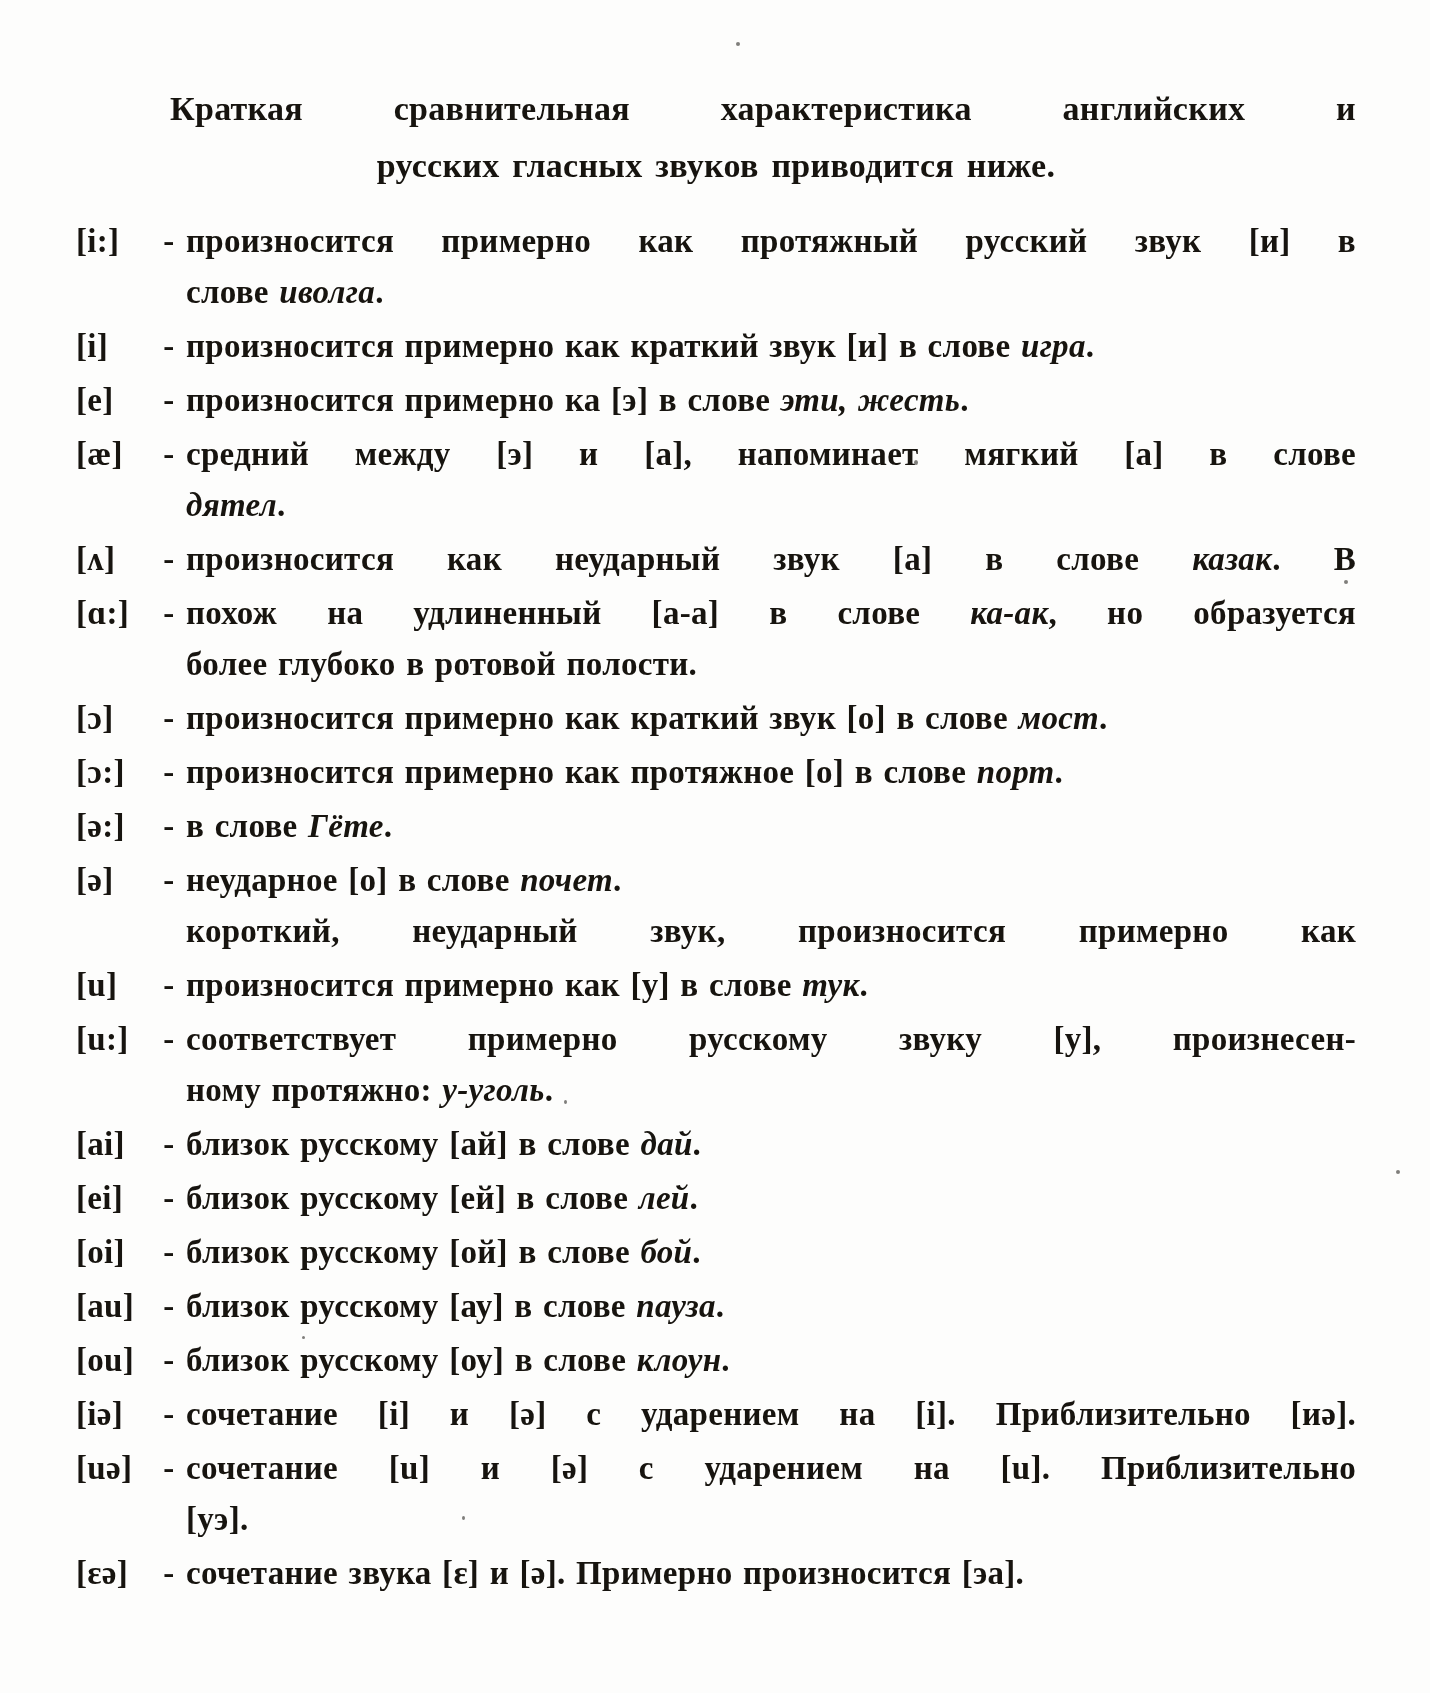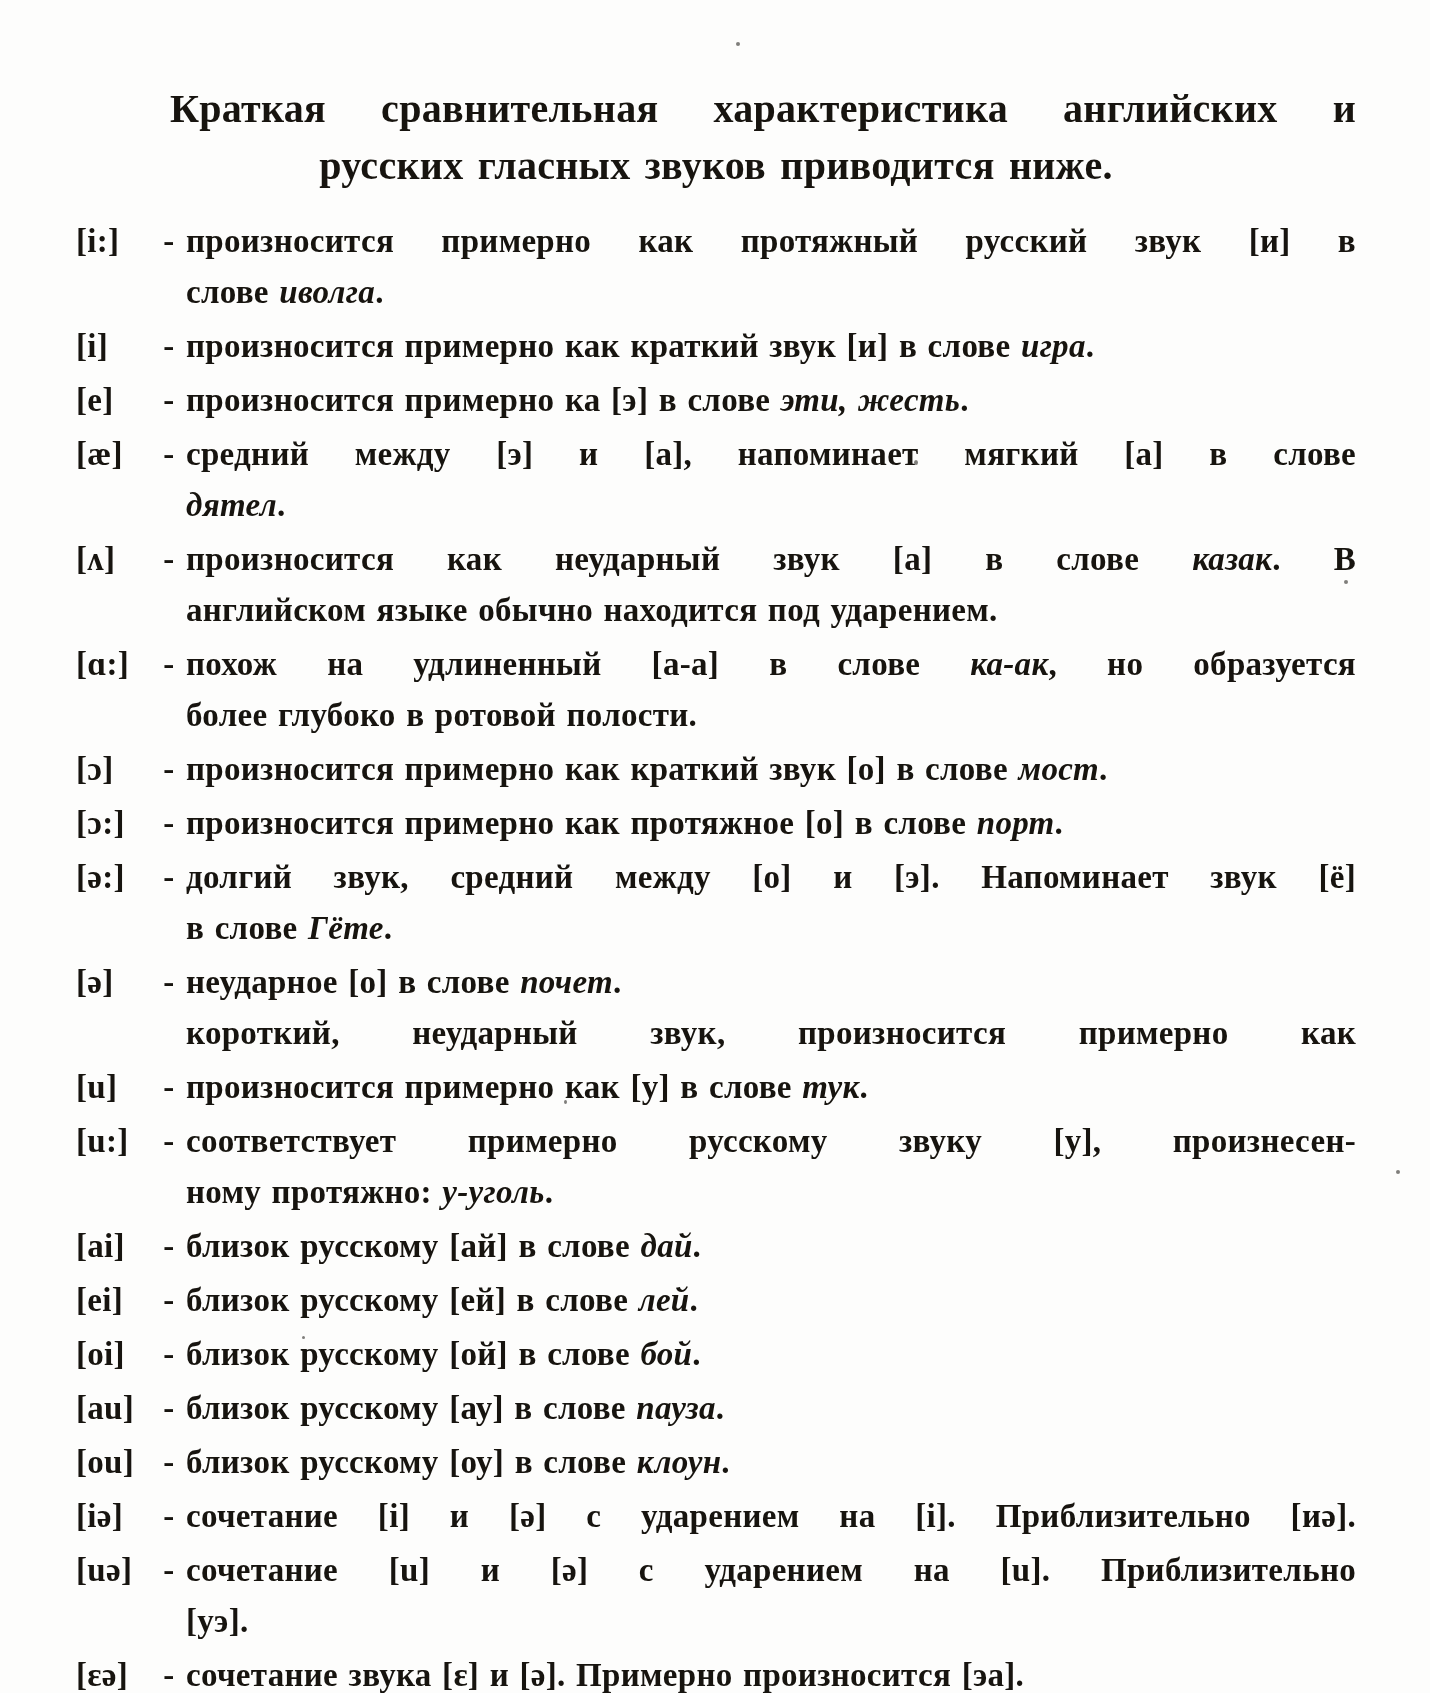--- a/index.html
+++ b/index.html
@@ -14,21 +14,21 @@
     box-sizing: border-box;
     background: #fdfdfc;
     color: #17140f;
     font-family: "Liberation Serif", "DejaVu Serif", serif;
     font-weight: 700;
     padding: 80px 74px 0 76px;
     overflow: hidden;
   }
   
   .intro {
-    font-size: 40px;
+    font-size: 34px;
     line-height: 57px;
     margin-bottom: 22px;
     letter-spacing: 0.3px;
   }
   .intro .l1 {
     margin-left: 94px;
     text-align: justify;
     text-align-last: justify;
   }
   .intro .l2 {
@@ -107,21 +107,20 @@
         <div class="txt">
           <div class="line just"><span class="rm">средний между [э] и [а], напоминает мягкий [а] в слове</span></div>
           <div class="line"><span class="it">дятел</span><span class="rm">.</span></div>
         </div>
       </div>
       <div class="entry">
         <div class="sym">[ʌ]</div>
         <div class="dash">-</div>
         <div class="txt">
           <div class="line just"><span class="rm">произносится как неударный звук [а] в слове </span><span class="it">казак</span><span class="rm">. В</span></div>
-          <div class="line"><span class="rm">английском языке обычно находится под ударением.</span></div>
         </div>
       </div>
       <div class="entry">
         <div class="sym">[ɑ:]</div>
         <div class="dash">-</div>
         <div class="txt">
           <div class="line just"><span class="rm">похож на удлиненный [а-а] в слове </span><span class="it">ка-ак</span><span class="rm">, но образуется</span></div>
           <div class="line"><span class="rm">более глубоко в ротовой полости.</span></div>
         </div>
       </div>
@@ -136,21 +135,20 @@
         <div class="sym">[ɔ:]</div>
         <div class="dash">-</div>
         <div class="txt">
           <div class="line"><span class="rm">произносится примерно как протяжное [о] в слове </span><span class="it">порт</span><span class="rm">.</span></div>
         </div>
       </div>
       <div class="entry">
         <div class="sym">[ə:]</div>
         <div class="dash">-</div>
         <div class="txt">
-          <div class="line just"><span class="rm">долгий звук, средний между [о] и [э]. Напоминает звук [ё]</span></div>
           <div class="line"><span class="rm">в слове </span><span class="it">Гёте</span><span class="rm">.</span></div>
         </div>
       </div>
       <div class="entry">
         <div class="sym">[ə]</div>
         <div class="dash">-</div>
         <div class="txt">
           <div class="line"><span class="rm">неударное [о] в слове </span><span class="it">почет</span><span class="rm">.</span></div>
           <div class="line just"><span class="rm">короткий, неударный звук, произносится примерно как</span></div>
         </div>

